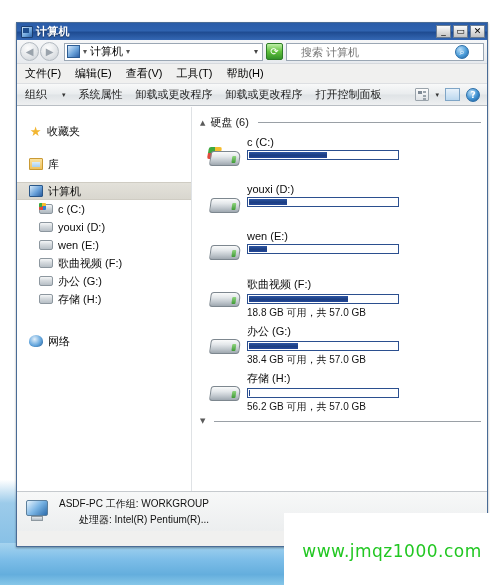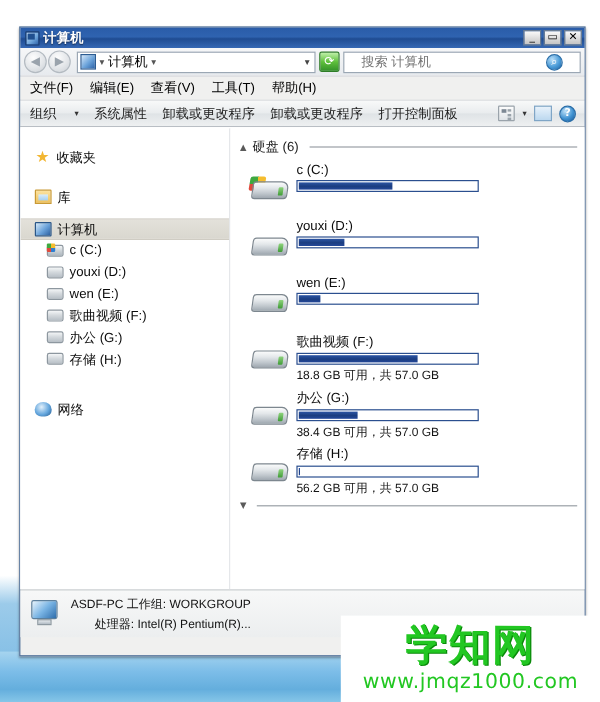--- a/index.html
+++ b/index.html
@@ -582,17 +582,16 @@
       </div>
       <div class="status-lines">
         <div class="status-line">ASDF-PC 工作组: WORKGROUP</div>
         <div class="status-line">处理器: Intel(R) Pentium(R)...</div>
       </div>
     </div>
 
   </div>
 
   <div class="watermark">
-    <div class="wm-top">学知网</div>
     <div class="wm-bottom">www.jmqz1000.com</div>
   </div>
 
 </div>
 
 </body></html>

